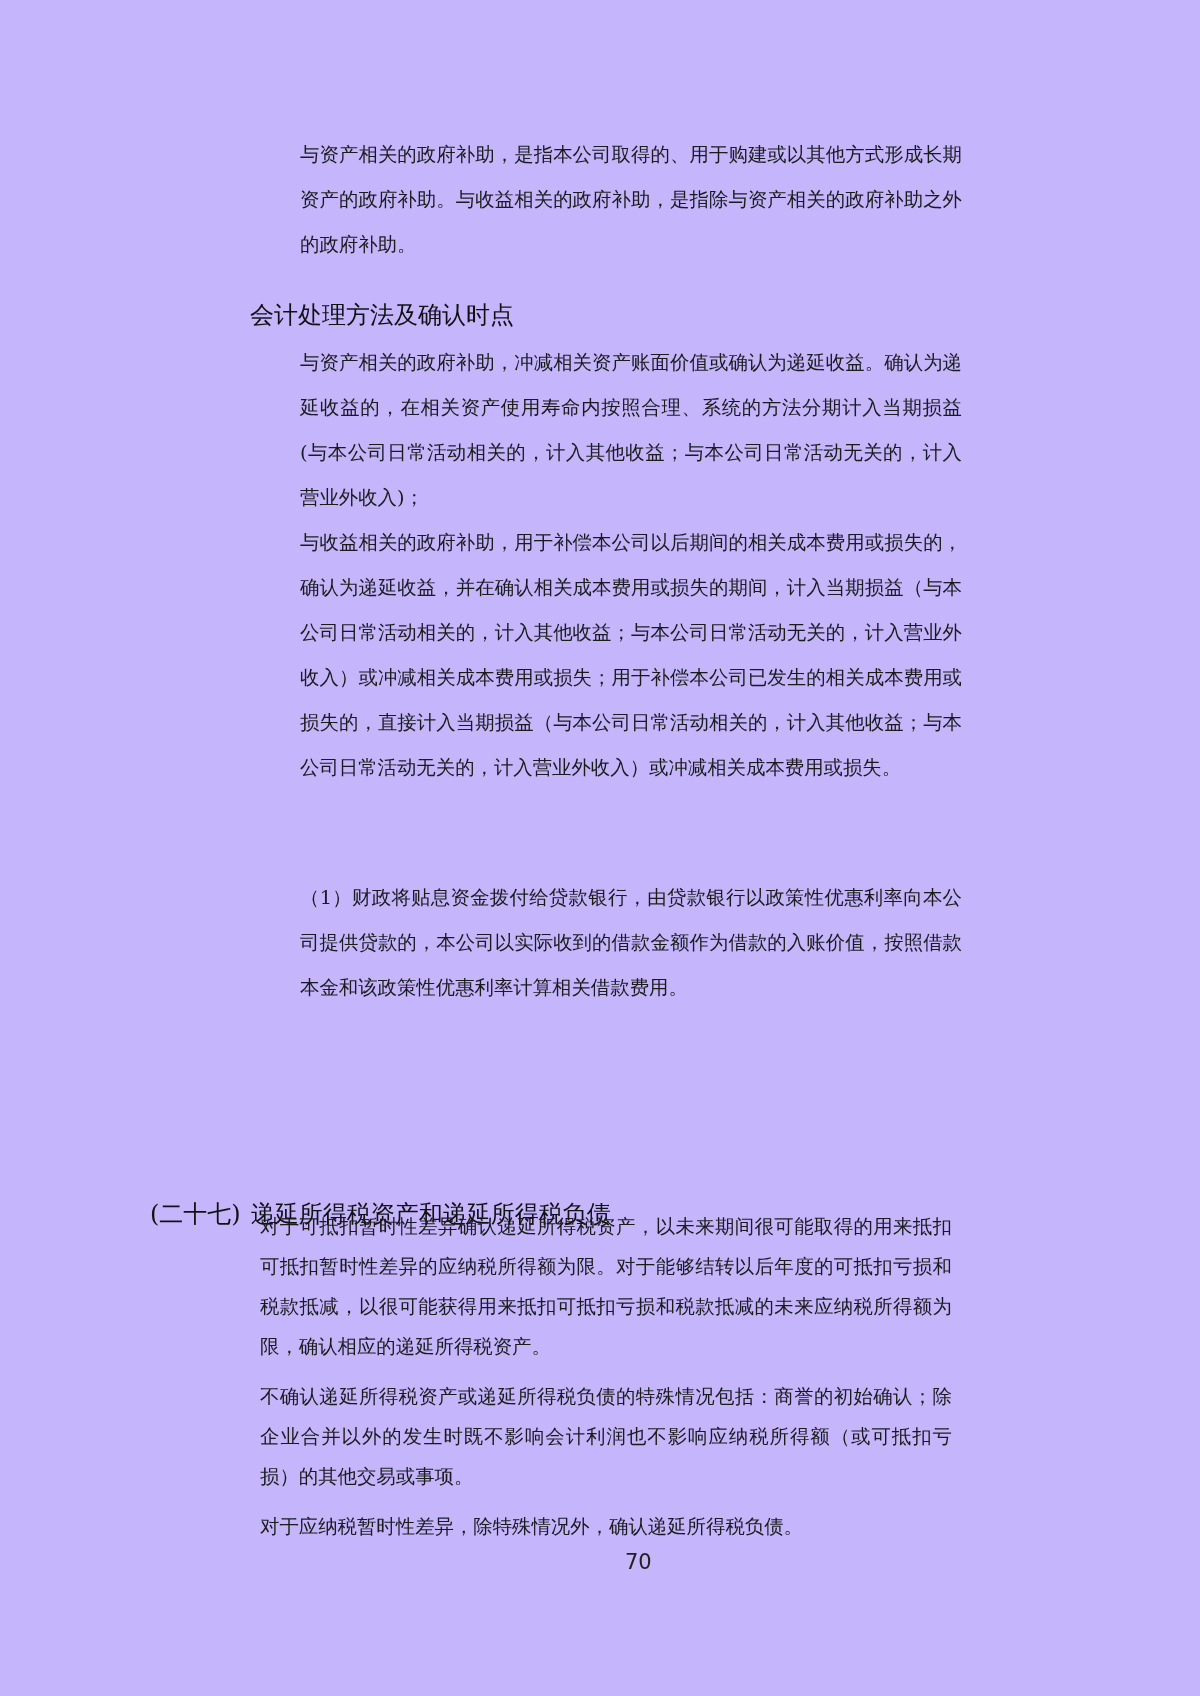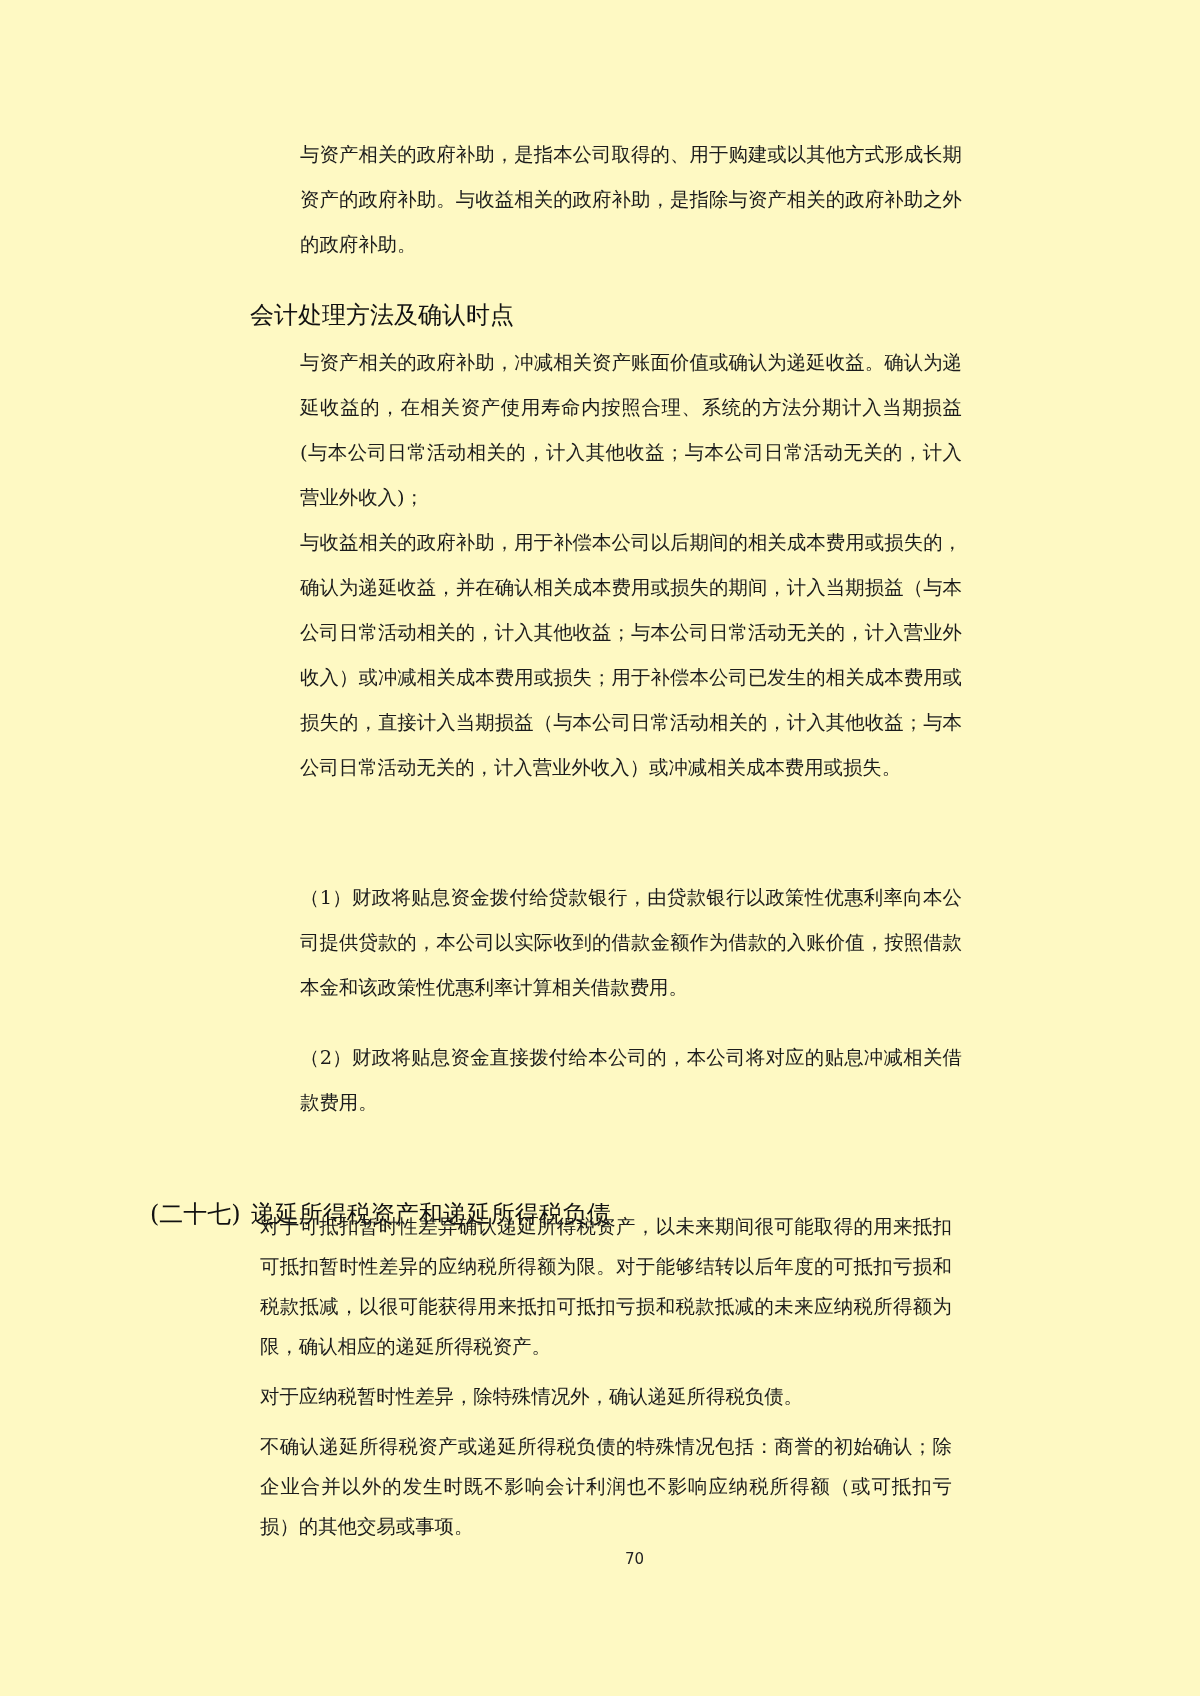--- a/index.html
+++ b/index.html
@@ -5,21 +5,21 @@
   html, body {
     margin: 0;
     padding: 0;
     background: #e8e8e8;
   }
   .page {
     position: relative;
     width: 1200px;
     height: 1696px;
     margin: 0 auto;
-    background: #fef9c3;
+    background: #c4b5fd;
     font-family: "DejaVu Serif", "Liberation Serif", serif;
     color: #1b1b1b;
     overflow: hidden;
   }
   .abs { position: absolute; }
   .body-text {
     font-size: 19.4px;
     line-height: 45px;
     text-align: justify;
     text-align-last: left;
@@ -36,21 +36,21 @@
   .heading {
     font-size: 24px;
     line-height: 1.25;
     font-weight: normal;
     color: #111111;
     white-space: nowrap;
   }
   .heading .sec-num { margin-right: 10px; }
   .page-number {
     font-family: "DejaVu Sans", "Liberation Sans", sans-serif;
-    font-size: 15px;
+    font-size: 21px;
     color: #222222;
     line-height: 1;
   }
 </style>
 </head>
 <body>
 
 <div class="page">
 
   <div class="abs body-text" style="top:132px; left:300px; width:662px;">
@@ -62,29 +62,26 @@
   <div class="abs body-text" style="top:340px; left:300px; width:662px;">
     <p>与资产相关的政府补助，冲减相关资产账面价值或确认为递延收益。确认为递延收益的，在相关资产使用寿命内按照合理、系统的方法分期计入当期损益(与本公司日常活动相关的，计入其他收益；与本公司日常活动无关的，计入营业外收入)；</p>
     <p>与收益相关的政府补助，用于补偿本公司以后期间的相关成本费用或损失的，确认为递延收益，并在确认相关成本费用或损失的期间，计入当期损益（与本公司日常活动相关的，计入其他收益；与本公司日常活动无关的，计入营业外收入）或冲减相关成本费用或损失；用于补偿本公司已发生的相关成本费用或损失的，直接计入当期损益（与本公司日常活动相关的，计入其他收益；与本公司日常活动无关的，计入营业外收入）或冲减相关成本费用或损失。</p>
   </div>
 
 
   <div class="abs body-text" style="top:875px; left:300px; width:662px;">
     <p>（1）财政将贴息资金拨付给贷款银行，由贷款银行以政策性优惠利率向本公司提供贷款的，本公司以实际收到的借款金额作为借款的入账价值，按照借款本金和该政策性优惠利率计算相关借款费用。</p>
   </div>
 
-  <div class="abs body-text" style="top:1035px; left:300px; width:662px;">
-    <p>（2）财政将贴息资金直接拨付给本公司的，本公司将对应的贴息冲减相关借款费用。</p>
-  </div>
 
   <div class="abs heading" style="top:1168px; left:150px;margin-top:31px;">
     <span class="sec-num">(二十七)</span><span>递延所得税资产和递延所得税负债</span>
   </div>
 
   <div class="abs tight" style="top:1197px; left:250px; width:712px;">
     <p>对于可抵扣暂时性差异确认递延所得税资产，以未来期间很可能取得的用来抵扣可抵扣暂时性差异的应纳税所得额为限。对于能够结转以后年度的可抵扣亏损和税款抵减，以很可能获得用来抵扣可抵扣亏损和税款抵减的未来应纳税所得额为限，确认相应的递延所得税资产。</p>
+    <p>不确认递延所得税资产或递延所得税负债的特殊情况包括：商誉的初始确认；除企业合并以外的发生时既不影响会计利润也不影响应纳税所得额（或可抵扣亏损）的其他交易或事项。</p>
     <p>对于应纳税暂时性差异，除特殊情况外，确认递延所得税负债。</p>
-    <p>不确认递延所得税资产或递延所得税负债的特殊情况包括：商誉的初始确认；除企业合并以外的发生时既不影响会计利润也不影响应纳税所得额（或可抵扣亏损）的其他交易或事项。</p>
   </div>
 
   <div class="abs page-number" style="top:1552px; left:625px;">70</div>
 
 </div>
 
 </body></html>

